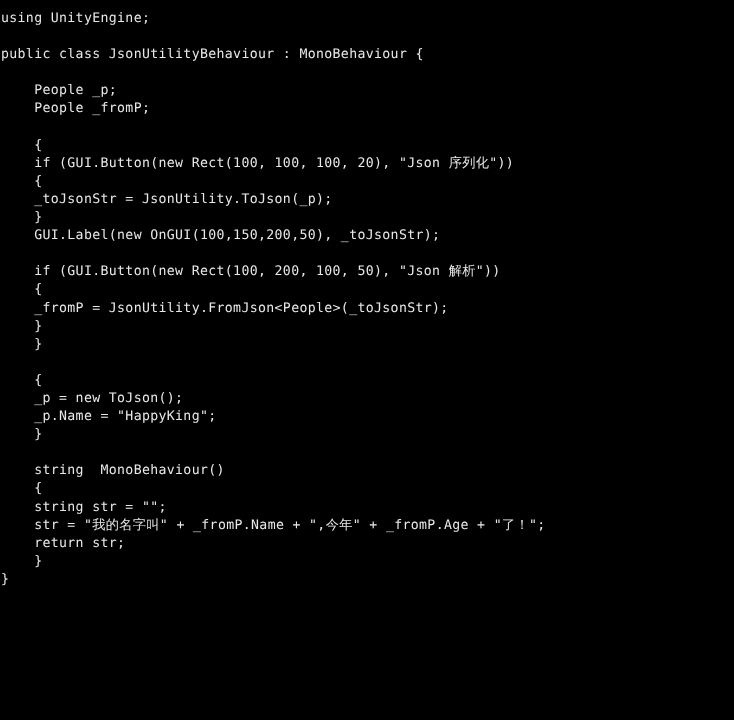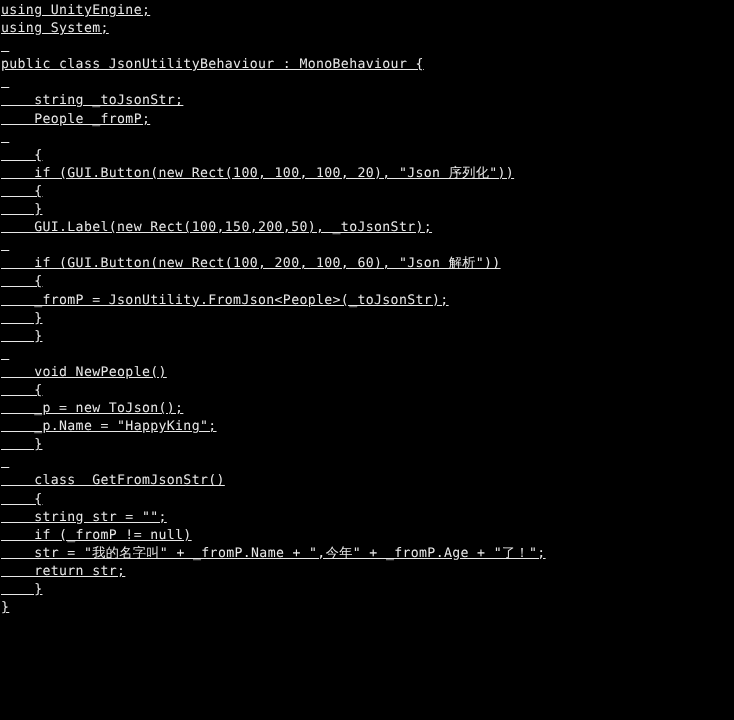--- a/index.html
+++ b/index.html
@@ -12,22 +12,21 @@
     height: 720px;
     overflow: hidden;
     font-family: "DejaVu Sans Mono", "Liberation Mono", monospace;
   }
   #code-view {
     width: 734px;
     height: 720px;
     background: #000000;
     position: relative;
     box-sizing: border-box;
-    padding: 2px 0 0 0;
-    text-decoration: underline;
+    padding: 10px 0 0 0;
   }
   .code-line {
     display: block;
     color: #e8e8e8;
     font-family: "DejaVu Sans Mono", "Liberation Mono", monospace;
     font-size: 13.2px;
     line-height: 18.1px;
     height: 18.1px;
     white-space: pre;
     letter-spacing: 0.35px;
@@ -37,46 +36,44 @@
   }
   .code-line.blank {
     color: transparent;
   }
 </style>
 </head>
 <body>
 
 <div id="code-view" style="background: rgb(0, 0, 0); color: rgb(232, 232, 232);">
     <div class="code-line">using UnityEngine;</div>
-    <div class="code-line">using System;</div>
     <div class="code-line blank">&nbsp;</div>
     <div class="code-line">public class JsonUtilityBehaviour : MonoBehaviour {</div>
     <div class="code-line blank">&nbsp;</div>
-    <div class="code-line">    string _toJsonStr;</div>
+    <div class="code-line">    People _p;</div>
     <div class="code-line">    People _fromP;</div>
     <div class="code-line blank">&nbsp;</div>
     <div class="code-line">    {</div>
     <div class="code-line">    if (GUI.Button(new Rect(100, 100, 100, 20), "Json 序列化"))</div>
     <div class="code-line">    {</div>
+    <div class="code-line">    _toJsonStr = JsonUtility.ToJson(_p);</div>
     <div class="code-line">    }</div>
-    <div class="code-line">    GUI.Label(new Rect(100,150,200,50), _toJsonStr);</div>
+    <div class="code-line">    GUI.Label(new OnGUI(100,150,200,50), _toJsonStr);</div>
     <div class="code-line blank">&nbsp;</div>
-    <div class="code-line">    if (GUI.Button(new Rect(100, 200, 100, 60), "Json 解析"))</div>
+    <div class="code-line">    if (GUI.Button(new Rect(100, 200, 100, 50), "Json 解析"))</div>
     <div class="code-line">    {</div>
     <div class="code-line">    _fromP = JsonUtility.FromJson&lt;People&gt;(_toJsonStr);</div>
     <div class="code-line">    }</div>
     <div class="code-line">    }</div>
     <div class="code-line blank">&nbsp;</div>
-    <div class="code-line">    void NewPeople()</div>
     <div class="code-line">    {</div>
     <div class="code-line">    _p = new ToJson();</div>
     <div class="code-line">    _p.Name = "HappyKing";</div>
     <div class="code-line">    }</div>
     <div class="code-line blank">&nbsp;</div>
-    <div class="code-line">    class  GetFromJsonStr()</div>
+    <div class="code-line">    string  MonoBehaviour()</div>
     <div class="code-line">    {</div>
     <div class="code-line">    string str = "";</div>
-    <div class="code-line">    if (_fromP != null)</div>
     <div class="code-line">    str = "我的名字叫" + _fromP.Name + ",今年" + _fromP.Age + "了！";</div>
     <div class="code-line">    return str;</div>
     <div class="code-line">    }</div>
     <div class="code-line">}</div>
   </div>
 
 </body></html>

